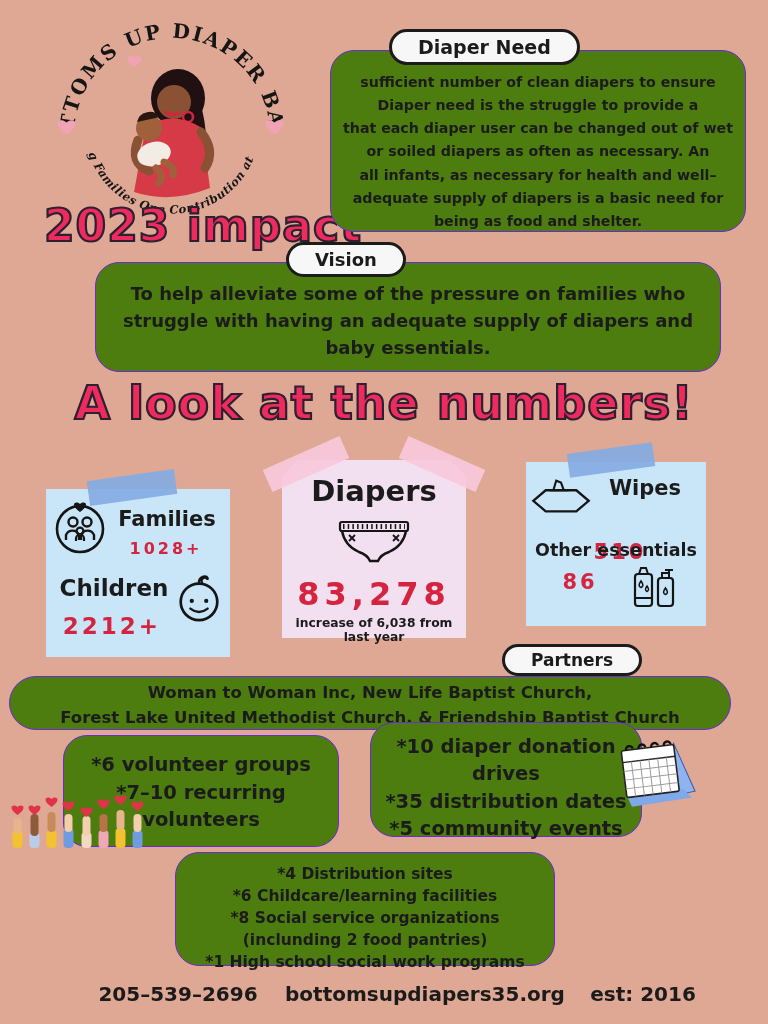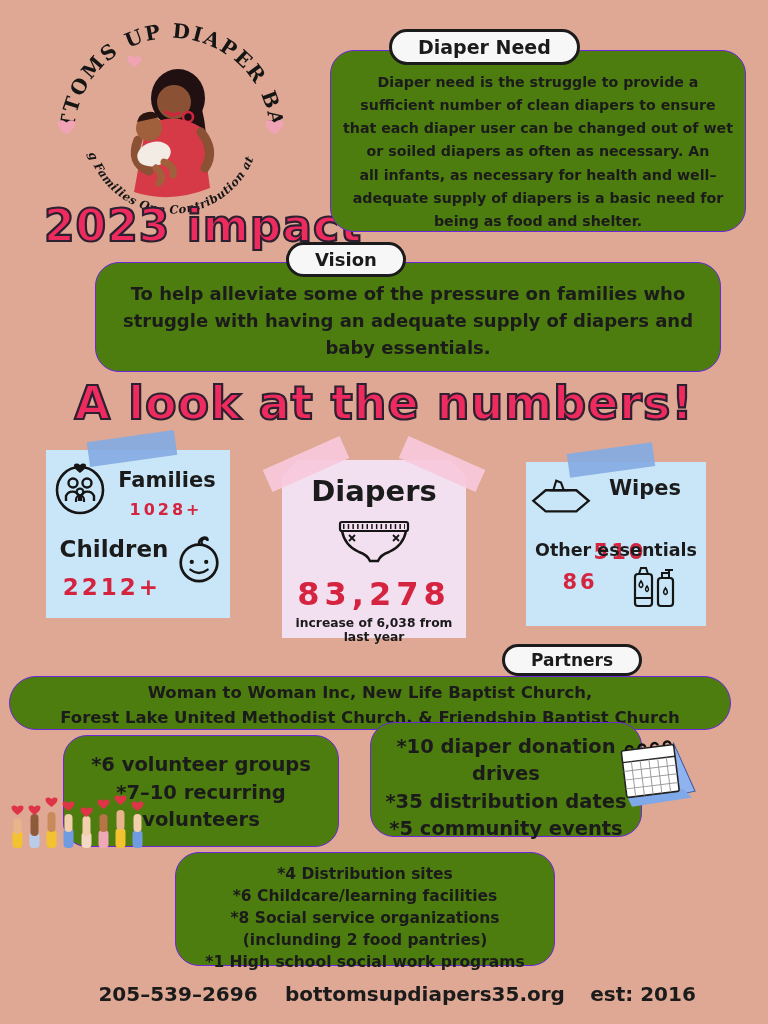--- a/index.html
+++ b/index.html
@@ -64,42 +64,42 @@
         <path d="M 56 118 q 9 8 3 15" stroke="#a0603b" stroke-width="7" fill="none" stroke-linecap="round"></path>
       </g>
     </svg>
   </div>
 
   <div class="abs outlined" style="left:44px;top:200px;font-size:44px;">2023 impact</div>
 
   <div class="card" style="left:330px;top:50px;width:416px;height:182px;">
     <div class="pill" style="left:58px;top:-22px;font-size:19px;">Diaper Need</div>
     <div class="body-lines" style="padding-top:20px;font-size:14.2px;line-height:1.63;">
+      <div>sufficient number of clean diapers to ensure</div>
       <div>Diaper need is the struggle to provide a</div>
-      <div>sufficient number of clean diapers to ensure</div>
       <div>that each diaper user can be changed out of wet</div>
       <div>or soiled diapers as often as necessary. An</div>
       <div>all infants, as necessary for health and well–</div>
       <div>adequate supply of diapers is a basic need for</div>
       <div>being as food and shelter.</div>
     </div>
   </div>
 
   <div class="card" style="left:95px;top:262px;width:626px;height:110px;">
     <div class="pill" style="left:190px;top:-21px;font-size:18px;">Vision</div>
     <div class="body-lines" style="padding-top:17px;font-size:18px;line-height:1.5;">
       <div>To help alleviate some of the pressure on families who</div>
       <div>struggle with having an adequate supply of diapers and</div>
       <div>baby essentials.</div>
     </div>
   </div>
 
   <div class="abs outlined" style="left:0;top:376px;width:768px;text-align:center;font-size:46px;">A look at the numbers!</div>
 
-  <div class="note" style="left:46px;top:450px;width:184px;height:168px;">
+  <div class="note" style="left:46px;top:489px;width:184px;height:168px;">
     <div class="note-bg blue-bg"></div>
     <div class="tape tape-blue" style="left:42px;top:-14px;width:88px;height:25px;transform:rotate(-8deg);"></div>
     <svg class="abs" style="left:6px;top:10px;" width="56" height="56" viewBox="0 0 56 56">
       <circle cx="28" cy="30" r="23" fill="none" stroke="#151515" stroke-width="2.6"></circle>
       <path transform="translate(21,2)" d="M7 11C7 11 1 7 1 3.8C1 1.6 3.9 0.5 7 3C10.1 0.5 13 1.6 13 3.8C13 7 7 11 7 11Z" fill="#151515"></path>
       <circle cx="21" cy="23" r="4.5" fill="none" stroke="#151515" stroke-width="2.4"></circle>
       <circle cx="35" cy="23" r="4.5" fill="none" stroke="#151515" stroke-width="2.4"></circle>
       <path d="M 14 41 v-5 a 7 7 0 0 1 13 0 v5" fill="none" stroke="#151515" stroke-width="2.4"></path>
       <path d="M 29 41 v-5 a 7 7 0 0 1 13 0 v5" fill="none" stroke="#151515" stroke-width="2.4"></path>
       <circle cx="28" cy="32" r="3.4" fill="none" stroke="#151515" stroke-width="2.2"></circle>

